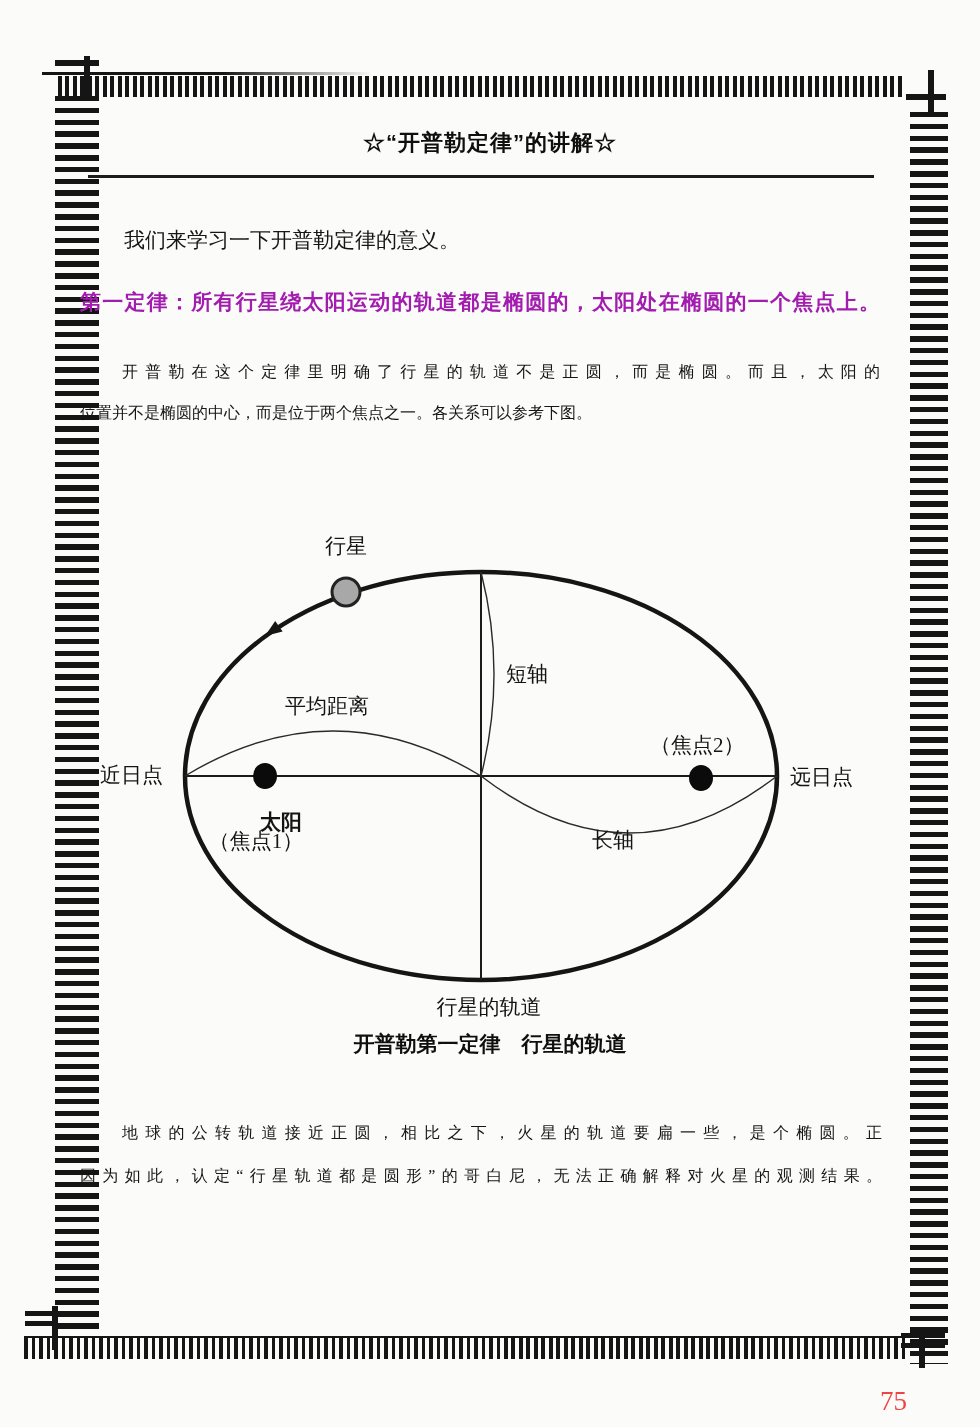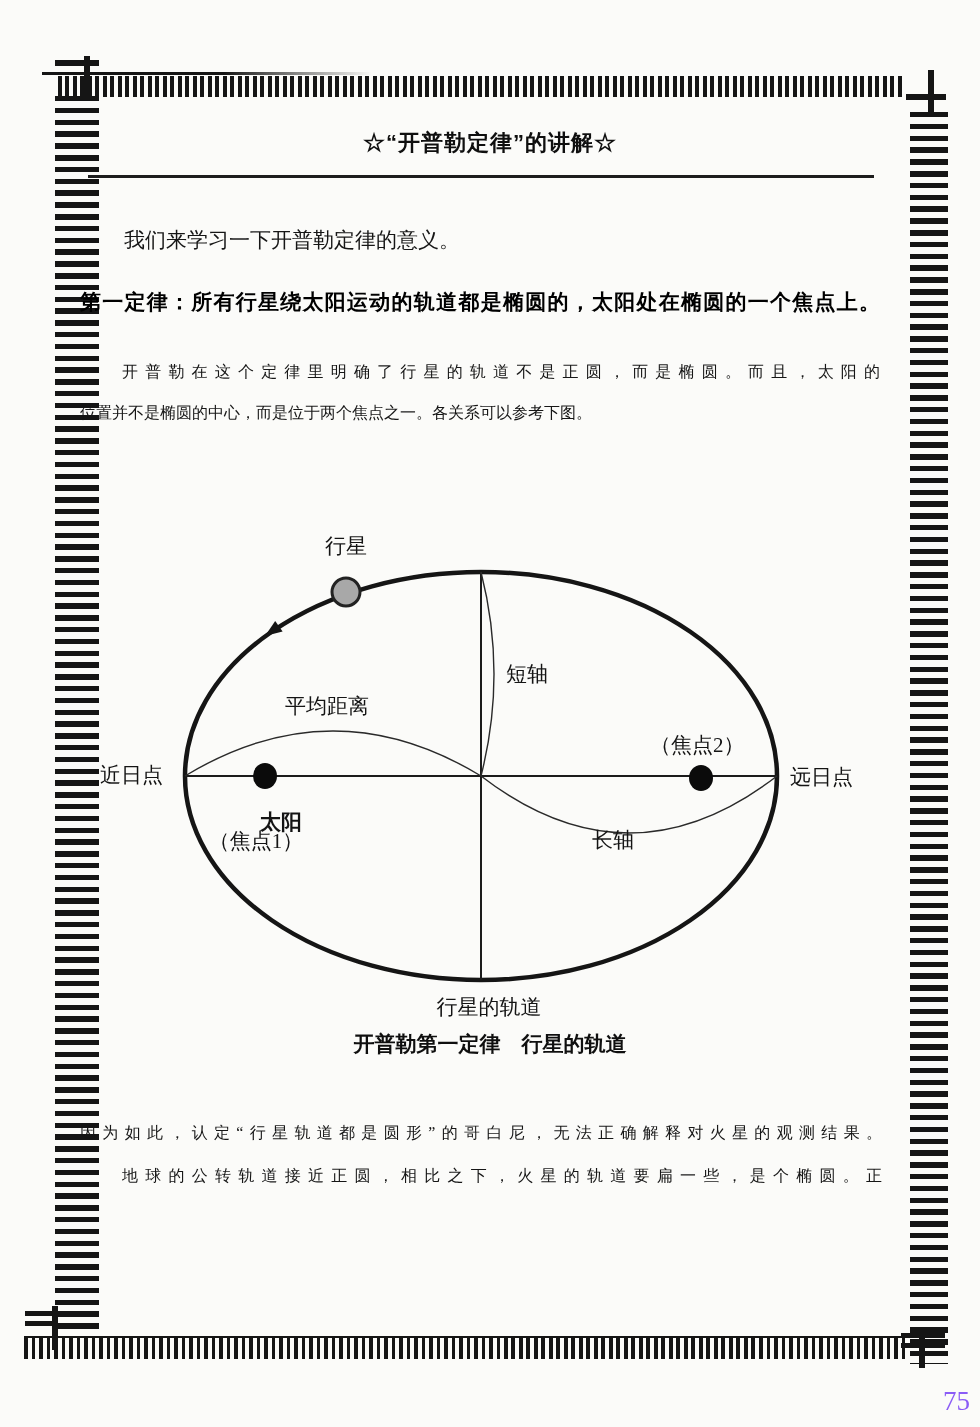--- a/index.html
+++ b/index.html
@@ -43,39 +43,39 @@
     font-weight:bold; font-size:22px; letter-spacing:1px; color:#0f0f0f;
   }
   #title-rule { position:absolute; left:88px; top:175px; width:786px; height:2.5px; background:#1d1d1d; }
   #intro {
     position:absolute; left:82px; top:226px; width:800px;
     font-size:21px; text-indent:42px;
   }
   #law {
     position:absolute; left:80px; top:288px; width:800px;
     font-family:"Liberation Sans", sans-serif; font-weight:bold; font-size:21px;
-    text-align:justify; text-align-last:justify; color:#000000;
+    text-align:justify; text-align-last:justify; color:#a21caf;
   }
   .para { position:absolute; font-size:16px; }
   #explain    { left:80px; top:351px;  width:800px; line-height:41px; }
   #discussion { left:80px; top:1112px; width:802px; line-height:42.5px; }
   .jline  { text-align:justify; text-align-last:justify; }
   .indent { text-indent:42px; }
   
   #diagram { position:absolute; left:80px; top:520px; width:820px; height:560px; }
   #diagram svg { position:absolute; left:0; top:0; }
   .dlabel { position:absolute; font-size:21px; color:#141414; white-space:nowrap; }
   .dlabel.ctr { text-align:center; }
   #caption {
     position:absolute; left:60px; top:1030px; width:860px; text-align:center;
     font-family:"Liberation Sans", sans-serif; font-weight:bold; font-size:21px; color:#0f0f0f;
   }
   #pageno {
-    position:absolute; left:880px; top:1386px; width:90px; text-align:right;
-    font-size:27px; color:#8b5cf6;
+    position:absolute; left:880px; top:1386px; width:90px; text-align:left;
+    font-size:27px; color:#ef4444;
   }
 </style>
 </head>
 <body>
 
 <div class="tickrow" id="b-top"></div>
 <div class="lineseg" id="b-top-line"></div>
 <div class="tickcol" id="b-left"></div>
 <div class="tickcol" id="b-right"></div>
 <div class="lineseg" id="b-bottom-line"></div>
@@ -123,17 +123,17 @@
   <div class="dlabel" style="left:710px; top:243px;text-align:center;">远日点</div>
   <div class="dlabel ctr" style="left:141px; top:288px; width:120px;font-weight:bold;">太阳</div>
   <div class="dlabel ctr" style="left:96px;  top:307px; width:160px;">（焦点1）</div>
   <div class="dlabel" style="left:512px; top:306px;">长轴</div>
   <div class="dlabel ctr" style="left:299px; top:473px; width:220px;">行星的轨道</div>
 </div>
 
 <div id="caption">开普勒第一定律　行星的轨道</div>
 
 <div id="discussion" class="para">
+  <div class="jline indent">地球的公转轨道接近正圆，相比之下，火星的轨道要扁一些，是个椭圆。正</div>
   <div class="jline">因为如此，认定“行星轨道都是圆形”的哥白尼，无法正确解释对火星的观测结果。</div>
-  <div class="jline indent">地球的公转轨道接近正圆，相比之下，火星的轨道要扁一些，是个椭圆。正</div>
 </div>
 
 <div id="pageno">75</div>
 
 </body></html>

